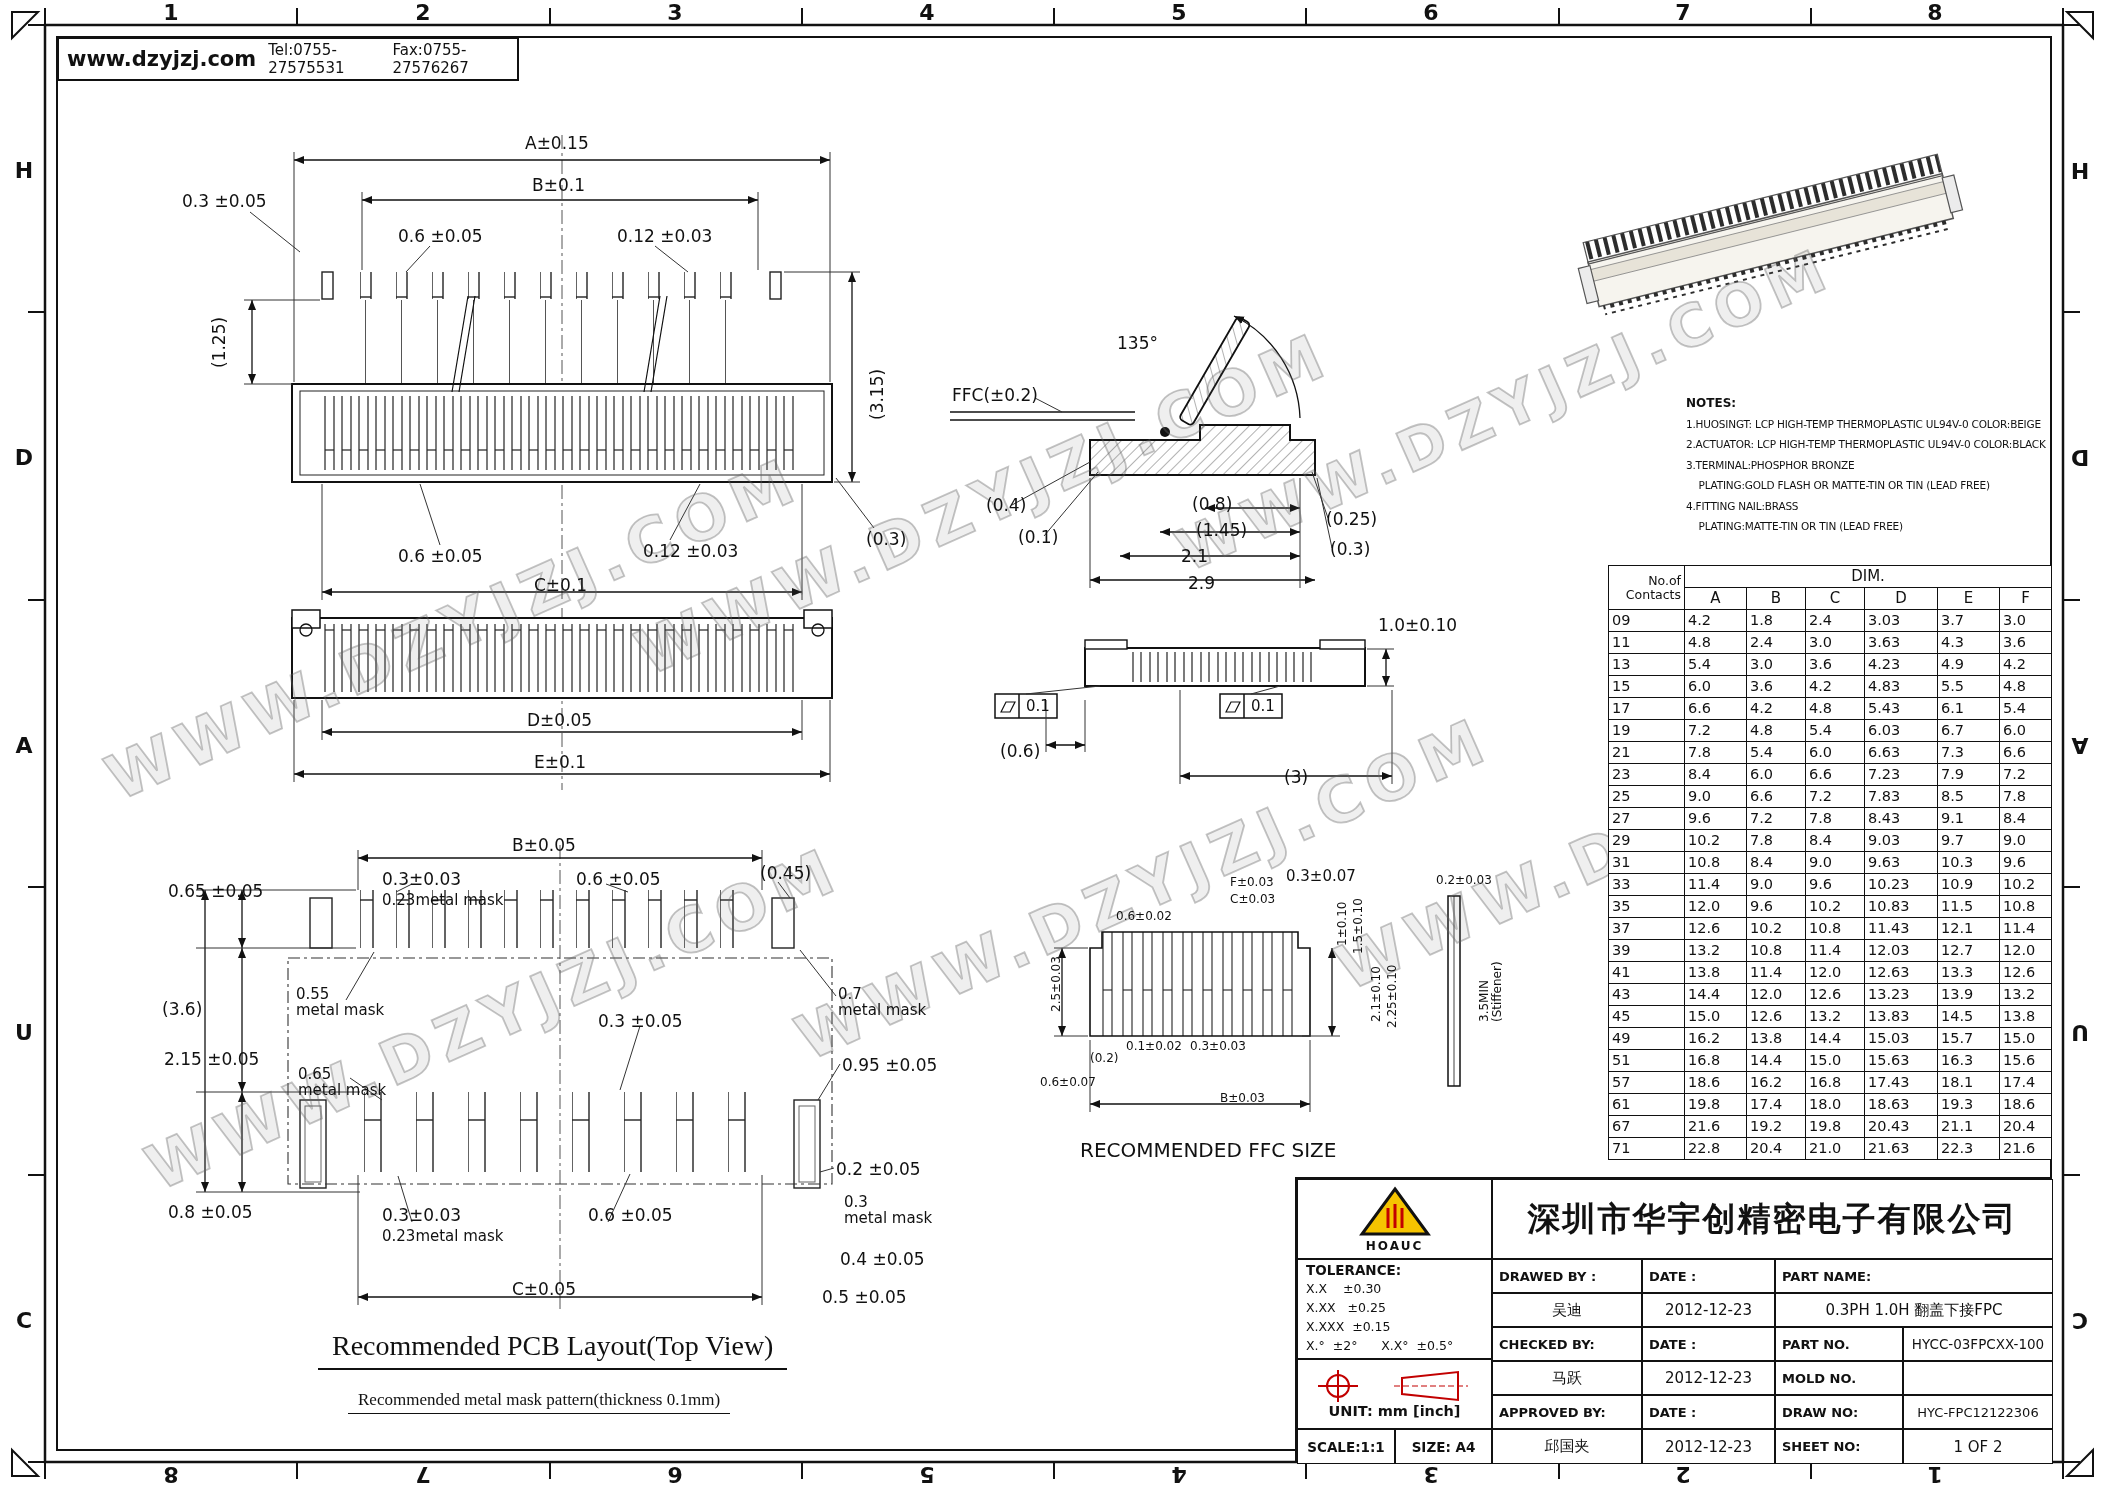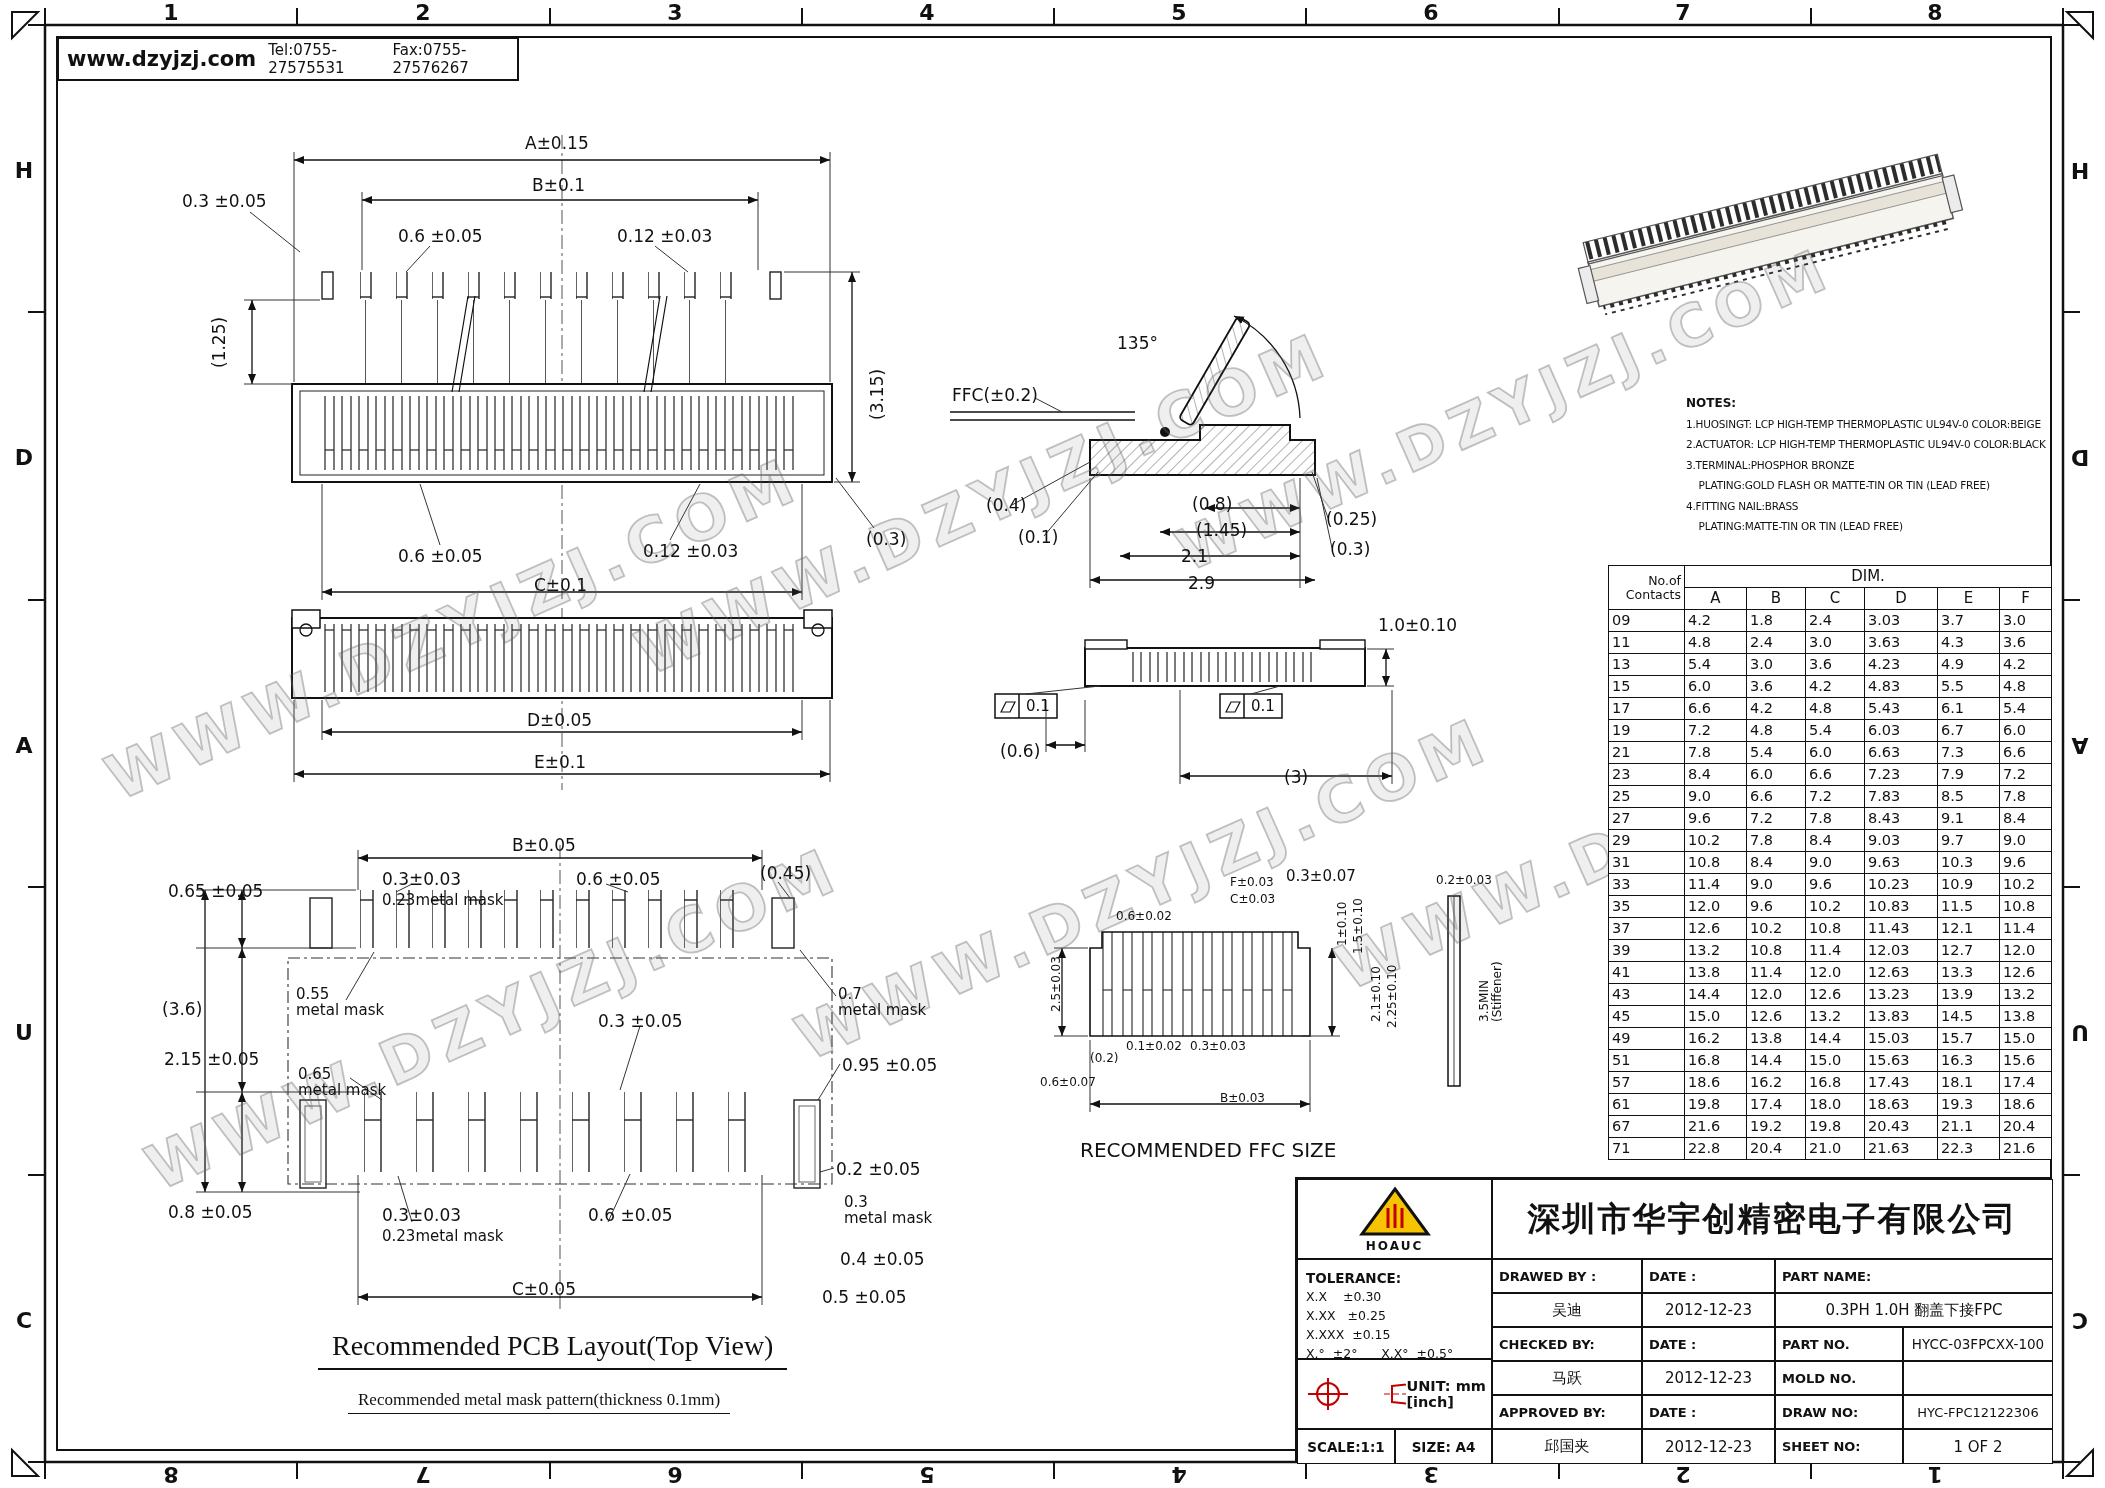--- a/index.html
+++ b/index.html
@@ -39,22 +39,22 @@
   #dimtable th{text-align:right}
   #dimtable .cdim{text-align:center;font-size:15px}
   #dimtable .chdr{font-size:12.5px;line-height:1.1}
   
   #tblock{position:absolute;left:1295px;top:1177px;width:756px;height:285px;border:2.5px solid #111;background:#fff}
   .tb{position:absolute;border:1.2px solid #111;display:flex;align-items:center;justify-content:center;
       font-size:14px;overflow:hidden;background:#fff}
   .tb.lab{justify-content:flex-start;padding-left:6px;font-weight:700;font-size:13px}
   .tb.val{font-size:15px}
   .company{font-size:33px;font-weight:700;letter-spacing:2px}
-  .tolcell{flex-direction:column;align-items:flex-start;justify-content:flex-start;padding:8px 8px;font-size:12.5px;line-height:1.5}
-  .unitcell{flex-direction:row;justify-content:center;padding:2px}
+  .tolcell{flex-direction:column;align-items:flex-start;justify-content:flex-start;padding:0 8px;font-size:12.5px;line-height:1.5}
+  .unitcell{flex-direction:column;justify-content:center;padding:2px}
   .logo-cell{flex-direction:column;justify-content:center;gap:1px}
   .logo-hoauc{font-size:12px;font-weight:700;letter-spacing:2px}
   .tol-title{font-weight:700;font-size:13.5px}
   .unit-text{font-weight:700;font-size:14.5px}
   .smallbold{font-weight:700;font-size:13.5px}
 </style>
 </head>
 <body>
 
 <div id="page">

